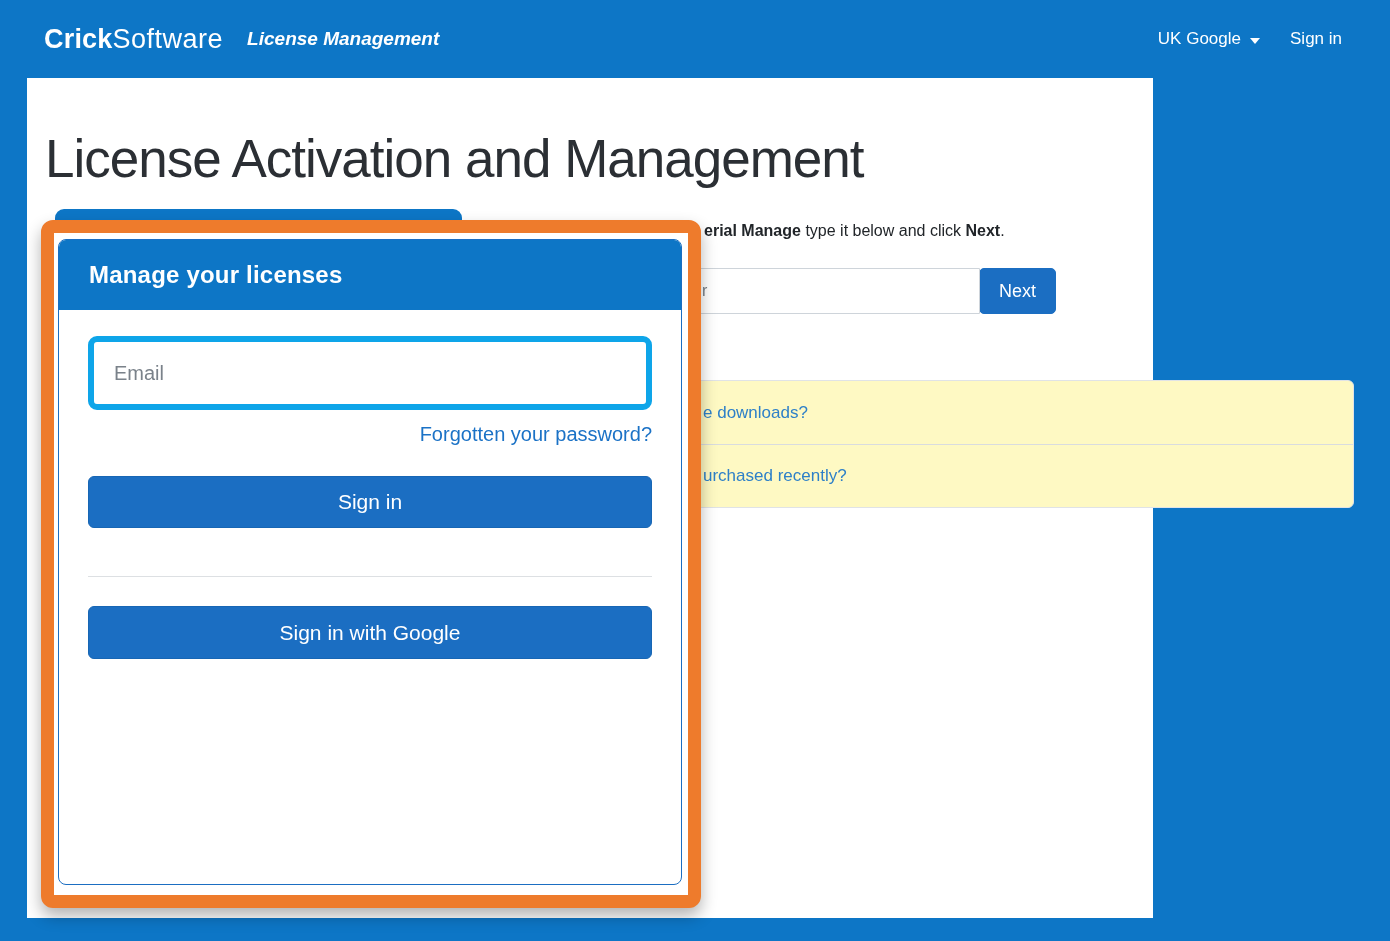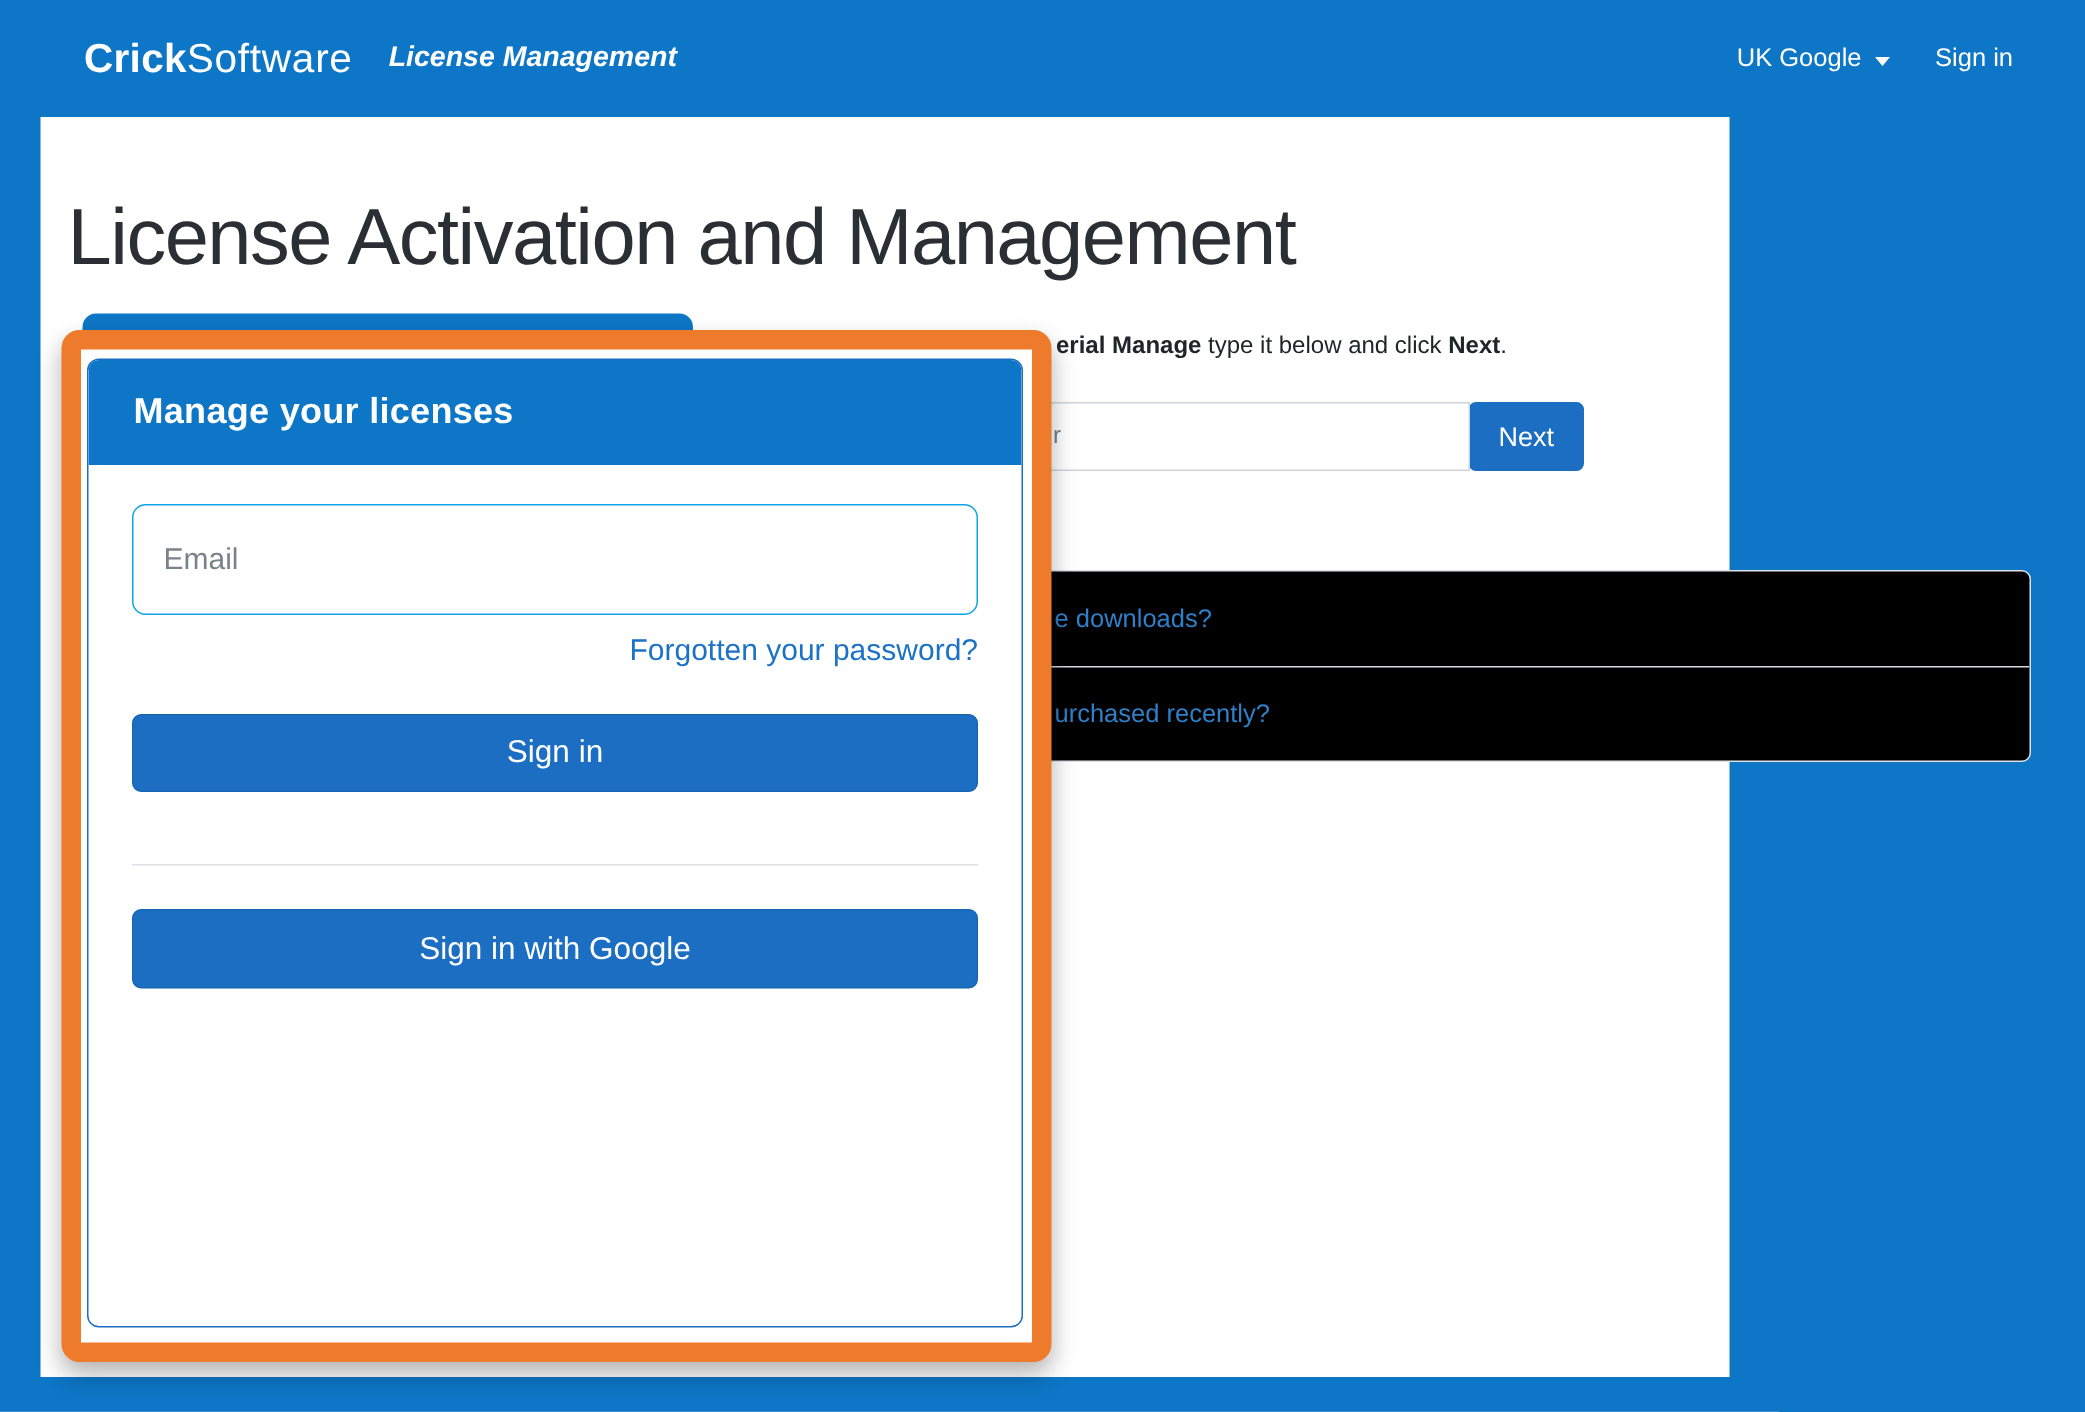--- a/index.html
+++ b/index.html
@@ -17,21 +17,21 @@
   }
 
   
   .app-header {
     position: absolute;
     top: 0; left: 0;
     width: 1390px; height: 78px;
     background: #0d76c6;
     display: flex;
     align-items: center;
-    padding: 0 48px 0 56px;
+    padding: 0 48px 0 44px;
     color: #ffffff;
   }
   .brand { display: flex; align-items: baseline; cursor: pointer; }
   .brand-bold  { font-size: 27px; font-weight: 700; letter-spacing: 0.2px; }
   .brand-light { font-size: 27px; font-weight: 300; letter-spacing: 0.5px; }
   .product-title { font-size: 19px; font-weight: 700; margin-left: 24px; font-style: italic; }
   .header-right { margin-left: auto; display: flex; align-items: center; gap: 30px; }
   .lang-select { display: flex; align-items: center; gap: 9px; font-size: 17px; cursor: pointer; }
   .caret-down {
     width: 0; height: 0; display: inline-block;
@@ -103,21 +103,21 @@
     color: #ffffff;
     font-size: 18px;
     font-family: inherit;
     cursor: pointer;
   }
 
   .faq {
     position: absolute;
     left: 580px; top: 302px;
     width: 747px; height: 128px;
-    background: #000000;
+    background: #fef9c3;
     border: 1px solid #e0e3e6;
     border-radius: 6px;
     z-index: 1;
     overflow: hidden;
   }
   .faq-row { height: 63px; display: flex; align-items: center; padding-left: 95px; }
   .faq-row + .faq-row { border-top: 1px solid #d9dcdf; }
   .faq-row a {
     color: #2e80c8;
     font-size: 17px;
@@ -163,21 +163,21 @@
   .card-subtitle {
     margin-top: 42px;
     font-size: 21px;
     color: #212529;
   }
   .field {
     display: block;
     width: 100%;
     height: 74px;
     margin-top: 26px;
-    border: 1px solid #0ea5e9;
+    border: 6px solid #0ea5e9;
     border-radius: 9px;
     padding: 0 20px;
     font-size: 20px;
     font-family: inherit;
     color: #212529;
     background: #ffffff;
   }
   .field::placeholder { color: #7a828a; opacity: 1; }
   .forgot-row { margin-top: 13px; text-align: right; }
   .forgot-row a {

